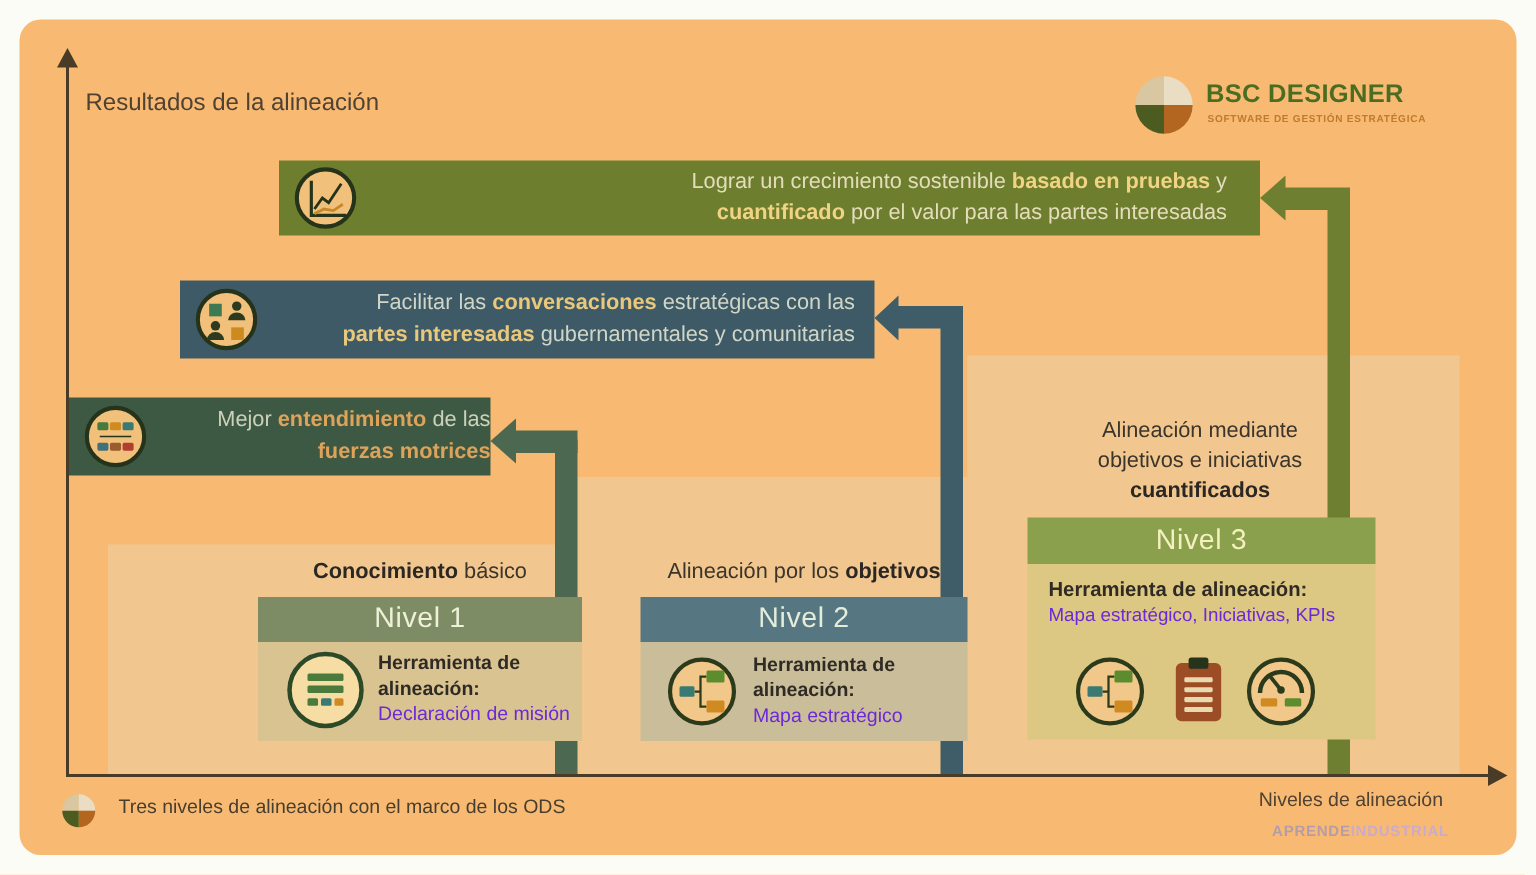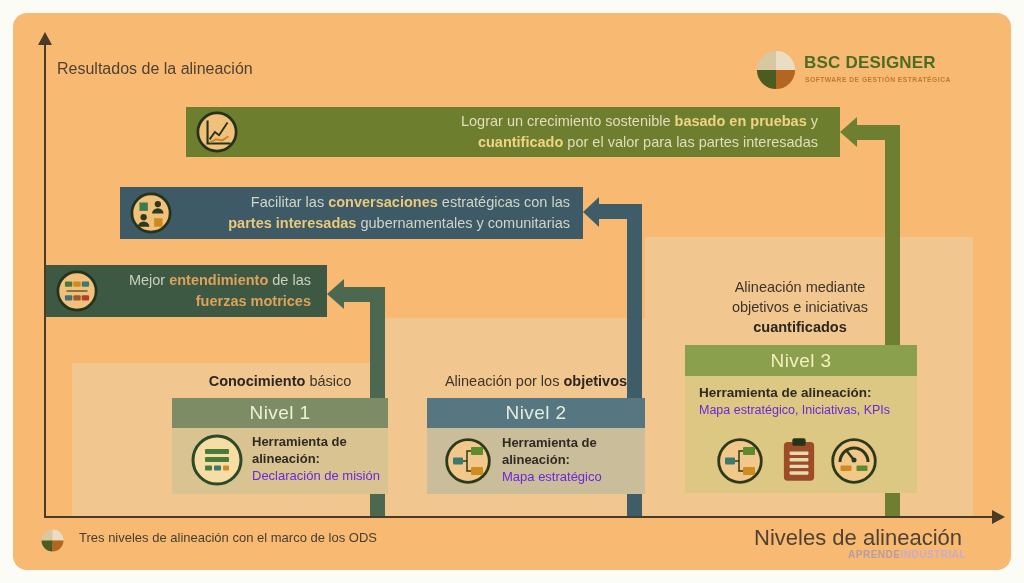--- a/index.html
+++ b/index.html
@@ -29,21 +29,21 @@
   .arm3{left:856px;top:125px;width:44px;height:15px;background:#6e7f31;}
   .head{width:0;height:0;border-top:15px solid transparent;border-bottom:15px solid transparent;}
   .head1{left:327px;top:279px;border-right:17px solid #4d6850;}
   .head2{left:583px;top:197px;border-right:16px solid #3f5d69;}
   .head3{left:840px;top:117px;border-right:17px solid #6e7f31;}
 
   
   .banner{display:flex;align-items:center;}
   .banner .txt{flex:1;text-align:right;font-size:14.5px;line-height:21px;}
   .banner1{left:46px;top:265px;width:281px;height:52px;background:#3d5843;}
-  .banner1 .txt{color:#ccd2b9;padding-right:16px;}
+  .banner1 .txt{color:#ccd2b9;padding-right:0;}
   .banner1 b{color:#dda35a;}
   .banner2{left:120px;top:187px;width:463px;height:52px;background:#3e5a66;}
   .banner2 .txt{color:#d0d6c7;padding-right:13px;}
   .banner2 b{color:#e9c87c;}
   .banner3{left:186px;top:107px;width:654px;height:50px;background:#6d7e2f;}
   .banner3 .txt{color:#e5ddba;padding-right:22px;}
   .banner3 b{color:#f0d483;}
   .banner .ic{margin-left:10px;flex:0 0 auto;display:block;}
 
   
@@ -70,21 +70,21 @@
   .t3{left:699px;top:384px;width:210px;}
   .t3 .lbl{font-size:13.5px;line-height:18px;}
   .t3 .val{font-size:12.5px;}
 
   
   .logo-name{left:804px;top:53px;font-size:17px;font-weight:bold;color:#4b6d22;letter-spacing:.2px;}
   .logo-tag{left:805px;top:76px;font-size:6.7px;font-weight:bold;color:#bf7b2e;letter-spacing:.5px;}
 
   
   .footer-cap{left:79px;top:530px;font-size:13px;color:#473e2f;}
-  .xlabel{right:62px;top:525px;font-size:22px;}
+  .xlabel{right:62px;top:525px;font-size:13px;}
   .wm{right:58px;top:549px;font-size:10px;font-weight:bold;letter-spacing:.5px;}
   .wm .p1{color:#b49ca8;}
   .wm .p2{color:#c9abcb;}
 </style>
 </head>
 <body>
 
 <div class="canvas">
   <div class="abs card"></div>
 

